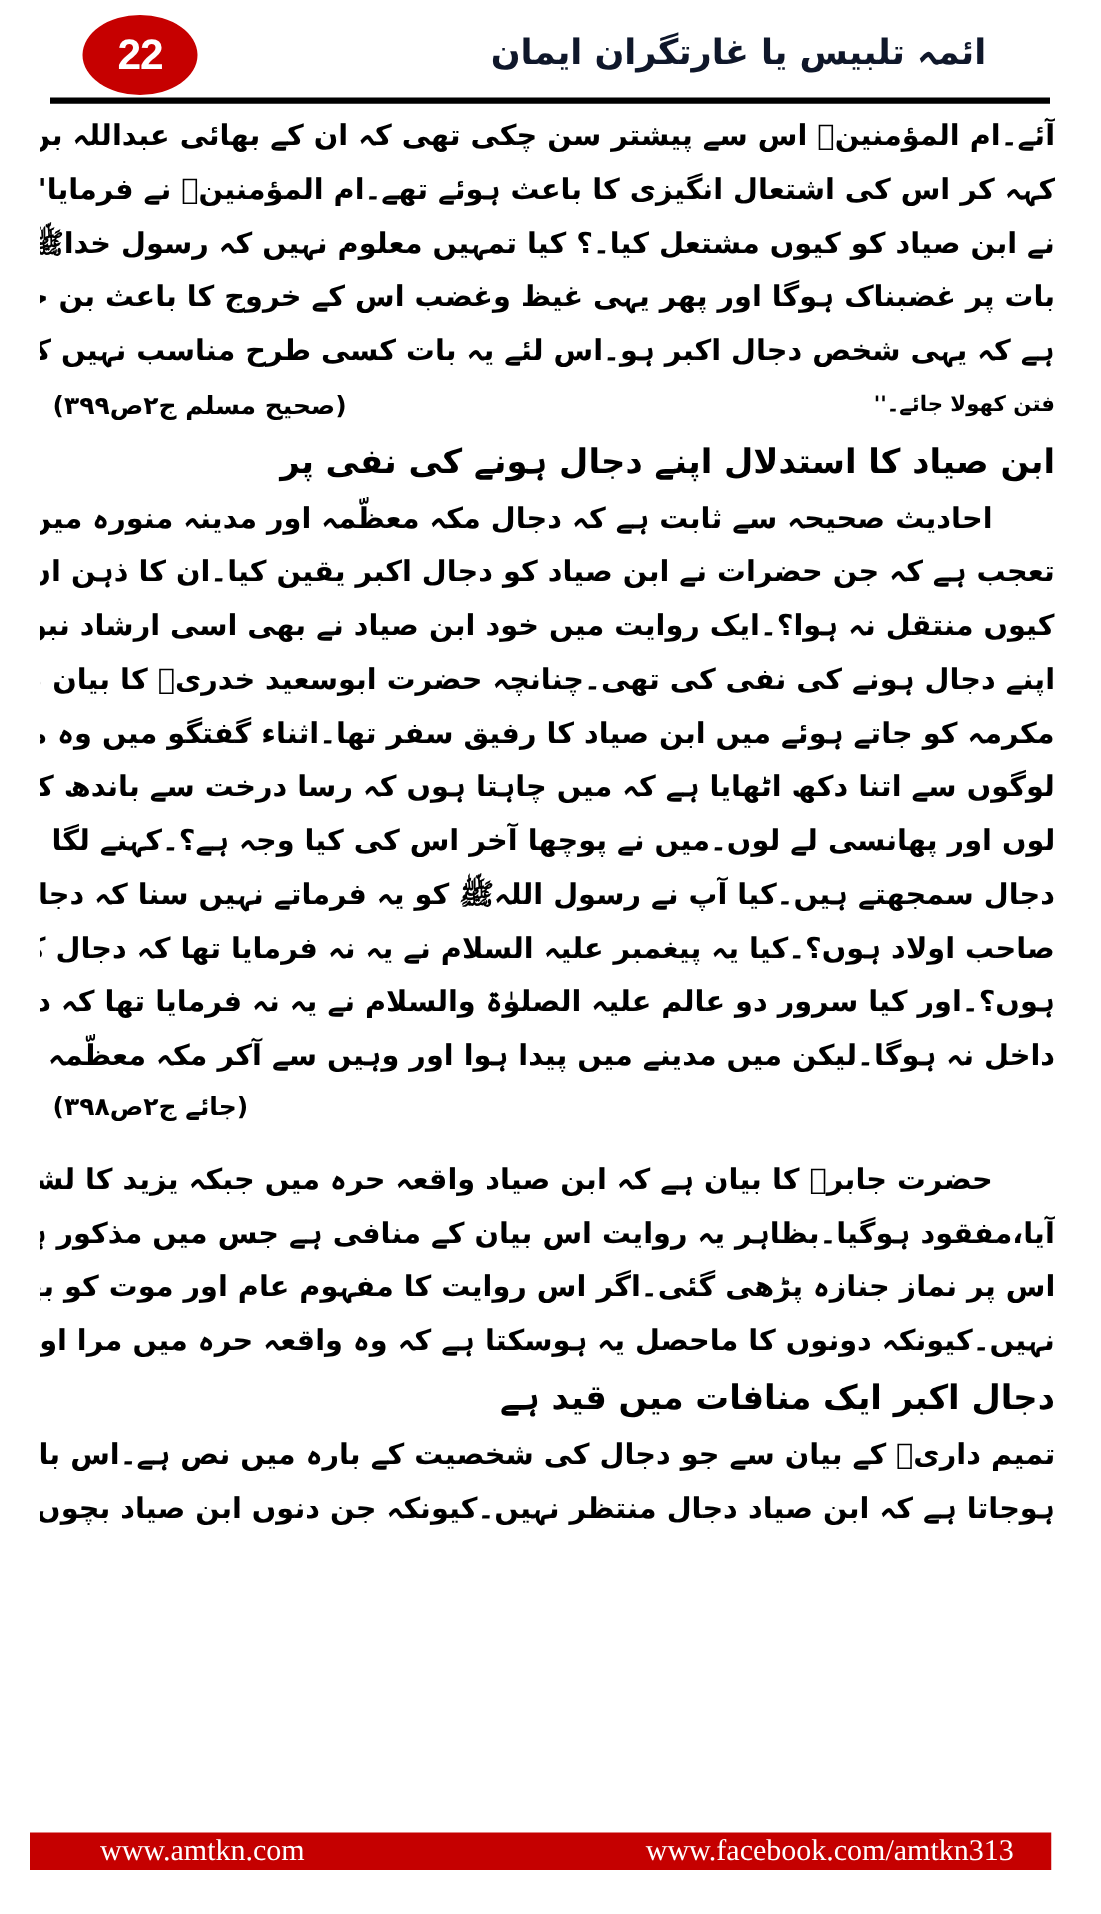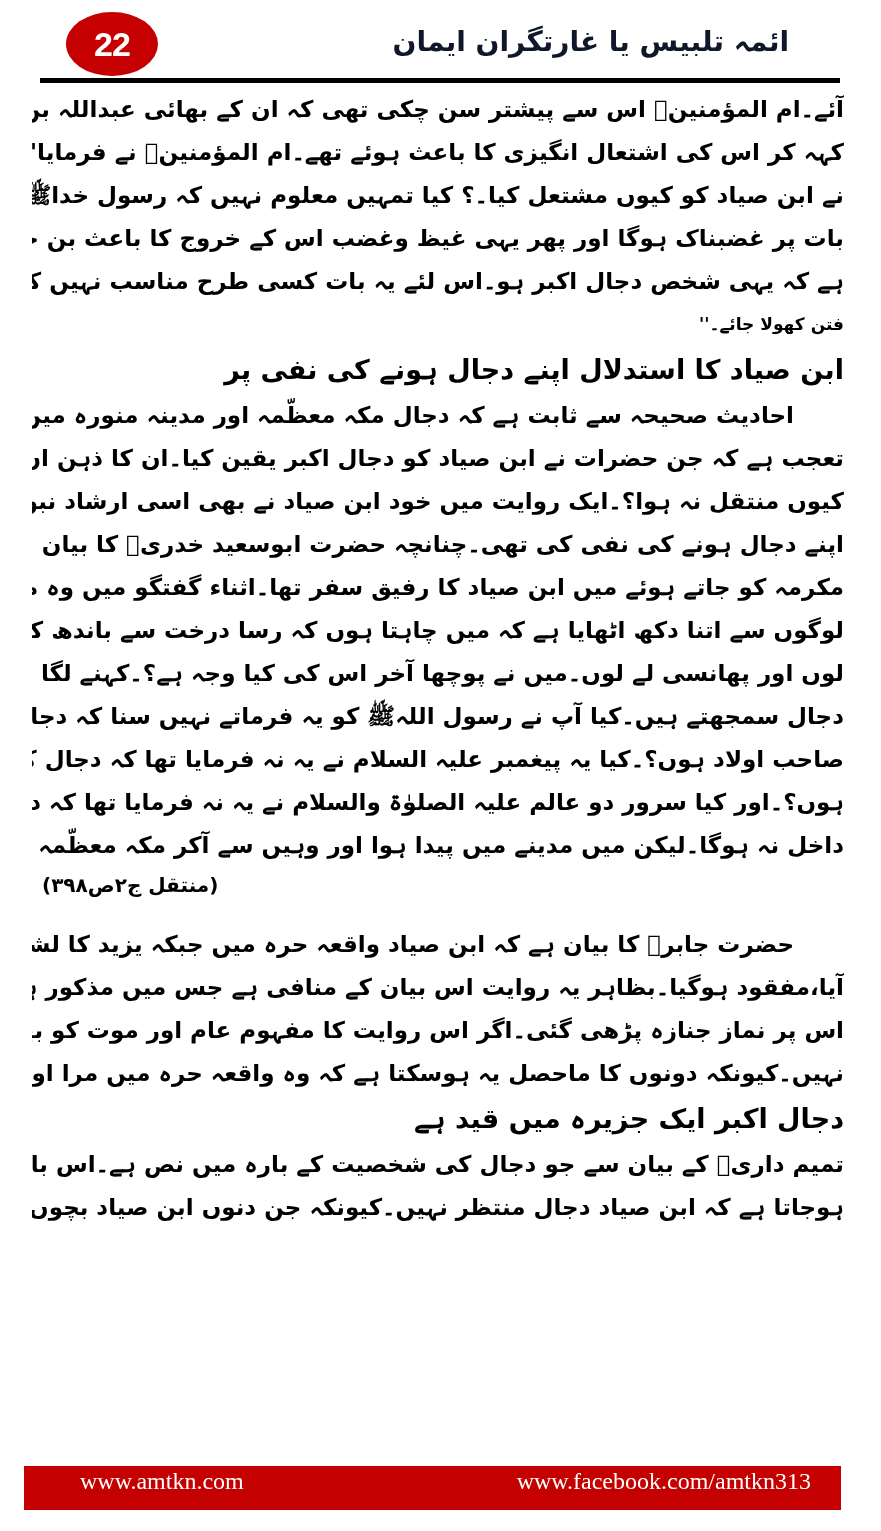--- a/index.html
+++ b/index.html
@@ -84,21 +84,21 @@
       line-height: 48px;
       font-weight: bold;
       font-size: 27px;
       text-align: right;
       white-space: nowrap;
     }
     .spacer { height: 20px; }
     .footer-bar {
       position: absolute;
       left: 24px; top: 1466px;
-      width: 817px; height: 44px;
+      width: 817px; height: 30px;
       background: #c50000;
       color: #fff;
       font-family: "Liberation Serif", serif;
       font-size: 24px;
       line-height: 30px;
     }
     .footer-left { position: absolute; left: 56px; top: 0; }
     .footer-right { position: absolute; right: 30px; top: 0; margin-left: 25px; }
   </style>
 </head>
@@ -115,49 +115,50 @@
 <div class="content">
 
   <div>
     <div class="line">آئے۔ام المؤمنینؓ اس سے پیشتر سن چکی تھی کہ ان کے بھائی عبداللہ بن عمرؓ ابن صیاد سے کوئی بات</div>
     <div class="line">کہہ کر اس کی اشتعال انگیزی کا باعث ہوئے تھے۔ام المؤمنینؓ نے فرمایا''خدا تم پر رحم کرے۔تم</div>
     <div class="line">نے ابن صیاد کو کیوں مشتعل کیا۔؟ کیا تمہیں معلوم نہیں کہ رسول خداﷺ نے فرمایا ہے کہ دجال کسی</div>
     <div class="line">بات پر غضبناک ہوگا اور پھر یہی غیظ وغضب اس کے خروج کا باعث بن جائے گا اور چونکہ یہ احتمال</div>
     <div class="line">ہے کہ یہی شخص دجال اکبر ہو۔اس لئے یہ بات کسی طرح مناسب نہیں کہ اسے برانگیختہ کرکے باب</div>
     <div class="citation inline-row">
       <span class="line last" style="font-size:17px;">فتن کھولا جائے۔''</span>
+      <span>(صحیح مسلم ج۲ص۳۹۹)</span>
     </div>
   </div>
 
   <div class="section-heading">ابن صیاد کا استدلال اپنے دجال ہونے کی نفی پر</div>
   <div>
     <div class="line indent">احادیث صحیحہ سے ثابت ہے کہ دجال مکہ معظّمہ اور مدینہ منورہ میں داخل نہ ہوسکے گا اور</div>
     <div class="line">تعجب ہے کہ جن حضرات نے ابن صیاد کو دجال اکبر یقین کیا۔ان کا ذہن ان روایات صحیحہ کی طرف</div>
     <div class="line">کیوں منتقل نہ ہوا؟۔ایک روایت میں خود ابن صیاد نے بھی اسی ارشاد نبوی سے استدلال کرکے</div>
     <div class="line">اپنے دجال ہونے کی نفی کی تھی۔چنانچہ حضرت ابوسعید خدریؓ کا بیان ہے کہ ایک مرتبہ مدینہ سے مکہ</div>
     <div class="line">مکرمہ کو جاتے ہوئے میں ابن صیاد کا رفیق سفر تھا۔اثناء گفتگو میں وہ مجھ سے کہنے لگا کہ میں نے</div>
     <div class="line">لوگوں سے اتنا دکھ اٹھایا ہے کہ میں چاہتا ہوں کہ رسا درخت سے باندھ کر اس کا پھندا گلے میں ڈال</div>
     <div class="line">لوں اور پھانسی لے لوں۔میں نے پوچھا آخر اس کی کیا وجہ ہے؟۔کہنے لگا وجہ یہ ہے کہ لوگ مجھے</div>
     <div class="line">دجال سمجھتے ہیں۔کیا آپ نے رسول اللہﷺ کو یہ فرماتے نہیں سنا کہ دجال لاولد ہوگا اور میں</div>
     <div class="line">صاحب اولاد ہوں؟۔کیا یہ پیغمبر علیہ السلام نے یہ نہ فرمایا تھا کہ دجال کافر ہوگا اور میں مسلمان</div>
     <div class="line">ہوں؟۔اور کیا سرور دو عالم علیہ الصلوٰۃ والسلام نے یہ نہ فرمایا تھا کہ دجال مکے اور مدینے میں</div>
     <div class="line last">داخل نہ ہوگا۔لیکن میں مدینے میں پیدا ہوا اور وہیں سے آکر مکہ معظّمہ جارہا ہوں؟۔</div>
-    <div class="citation">(منتقل ج۲ص۳۹۸)</div>
+    <div class="citation">(جائے ج۲ص۳۹۸)</div>
   </div>
 
   <div class="spacer"></div>
 
   <div>
     <div class="line indent">حضرت جابرؓ کا بیان ہے کہ ابن صیاد واقعہ حرہ میں جبکہ یزید کا لشکر اہل مدینہ پر غالب</div>
     <div class="line">آیا،مفقود ہوگیا۔بظاہر یہ روایت اس بیان کے منافی ہے جس میں مذکور ہے کہ وہ مدینے میں مرا اور</div>
     <div class="line">اس پر نماز جنازہ پڑھی گئی۔اگر اس روایت کا مفہوم عام اور موت کو بھی شامل ہے تو کچھ منافات</div>
     <div class="line last">نہیں۔کیونکہ دونوں کا ماحصل یہ ہوسکتا ہے کہ وہ واقعہ حرہ میں مرا اور اسکی نماز جنازہ پڑھائی گئی۔</div>
   </div>
 
-  <div class="section-heading">دجال اکبر ایک جزیرہ میں قید ہے</div>
+  <div class="section-heading">دجال اکبر ایک منافات میں قید ہے</div>
   <div>
     <div class="line">تمیم داریؓ کے بیان سے جو دجال کی شخصیت کے بارہ میں نص ہے۔اس بات کا یقین</div>
     <div class="line">ہوجاتا ہے کہ ابن صیاد دجال منتظر نہیں۔کیونکہ جن دنوں ابن صیاد بچوں کے ساتھ مدینہ مطہرہ کی</div>
   </div>
 </div>
 
 <div class="footer-bar">
   <span class="footer-left">www.amtkn.com</span>
   <span class="footer-right">www.facebook.com/amtkn313</span>
 </div>

